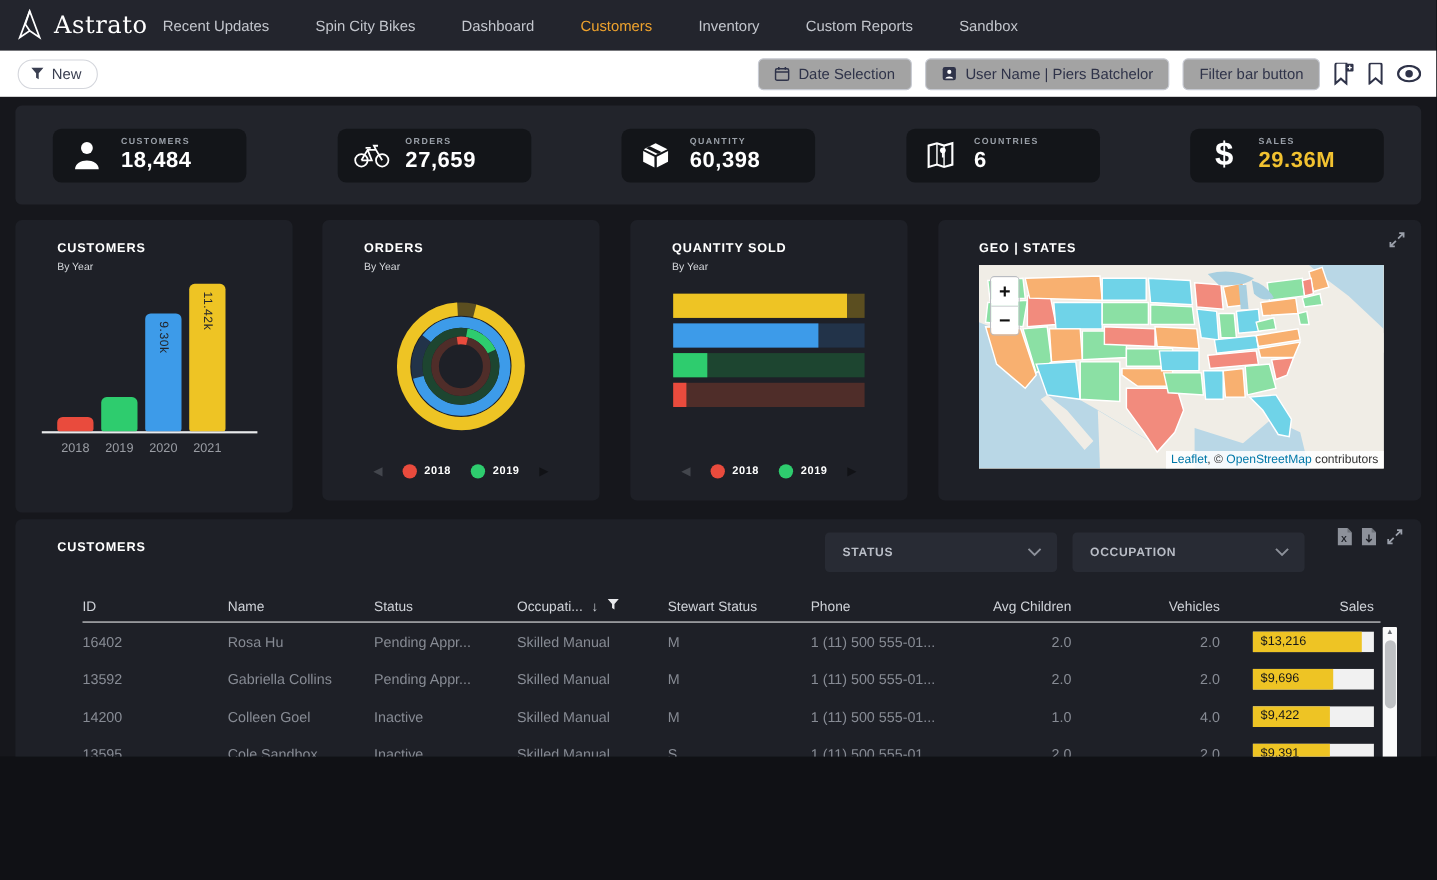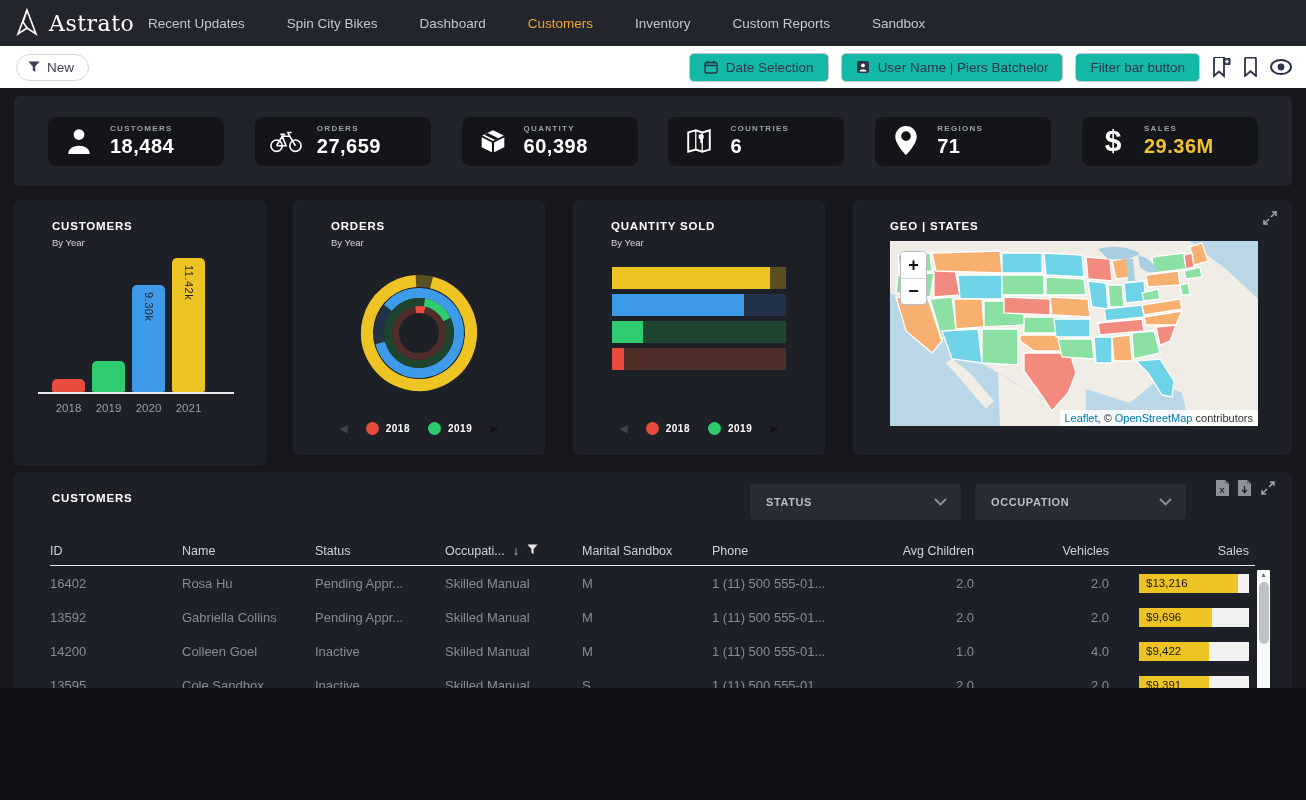--- a/index.html
+++ b/index.html
@@ -16,21 +16,21 @@
   .nav-item { color:#c3c6cd; font-size:13.5px; cursor:pointer; }
   .nav-item.active { color:#efa32d; }
 
   
   .toolbar { position:absolute; left:0; top:46px; width:1306px; height:42px; background:#ffffff;
              display:flex; align-items:center; }
   .chip-new { display:flex; align-items:center; gap:7px; margin-left:16px; height:27px; padding:0 14px 0 11px;
               border:1px solid #d4d6dc; border-radius:14px; color:#3a3f51; font-size:13.5px; }
   .toolbar-right { position:absolute; right:14px; display:flex; align-items:center; gap:12px; }
   .tb-btn { display:flex; align-items:center; gap:8px; height:29px; padding:0 14px; border:1px solid #c7cad2;
-            border-radius:5px; color:#2f3349; font-size:13.5px; background:#14b8a6; }
+            border-radius:5px; color:#2f3349; font-size:13.5px; background:#a3a3a3; }
   .tb-icon { display:flex; align-items:center; color:#2f3349; }
 
   
   .kpi-strip { position:absolute; left:14px; top:96px; width:1278px; height:90px; background:#22242b;
                border-radius:6px; display:flex; align-items:center; justify-content:space-between; padding:0 34px; }
   .kpi-card { width:176px; height:49px; background:#131519; border-radius:8px; display:flex; align-items:center; padding:0 14px; gap:14px; }
   .kpi-icon { width:34px; display:flex; justify-content:center; color:#fff; }
   .kpi-label { font-size:8px; font-weight:bold; letter-spacing:1.3px; color:#9aa0a8; margin-bottom:2px; }
   .kpi-value { font-size:20px; font-weight:bold; color:#fff; letter-spacing:0.5px; }
   .kpi-value.accent { color:#f2c230; }
@@ -87,21 +87,21 @@
 
   
   #panel-table { left:14px; top:472px; width:1278px; height:306px; padding:20px 0 0 38px; }
   .filters { position:absolute; top:12px; left:736px; display:flex; gap:14px; }
   .filter-dd { width:211px; height:36px; background:#282b34; border-radius:4px; display:flex; align-items:center;
                justify-content:space-between; padding:0 14px 0 16px; cursor:pointer; }
   .filter-dd span { font-size:11px; font-weight:bold; letter-spacing:0.6px; color:#b9bdc6; }
   .panel-tools { position:absolute; right:16px; top:8px; display:flex; gap:9px; color:#8d919a; align-items:center; }
 
   .tbl { position:absolute; left:36px; top:64px; width:1205px; }
-  .trow { display:grid; grid-template-columns:132px 133px 130px 137px 130px 150px 1fr 135px 140px; align-items:center; }
+  .trow { display:grid; grid-template-columns:132px 133px 130px 137px 130px 150px 1fr 135px 140px; align-items:center;margin-left:25px; }
   .trow > div { font-size:13px; color:#878b94; padding-right:6px; white-space:nowrap; overflow:hidden; }
   .thead { height:30px; border-bottom:1px solid #e7e8ea; }
   .thead > div { color:#cfd2d8; font-size:12.5px; }
   .num { text-align:right; }
   .occ-head { display:flex; gap:8px; }
   .sort-arrow { color:#cfd2d8; font-size:12px; }
   .tbody-row { height:34px; }
   .sales-cell { display:flex; justify-content:flex-end; }
   .sales-bar { position:relative; width:110px; height:19px; background:#f1f1f1; }
   .sales-fill { position:absolute; left:0; top:0; height:100%; background:#eec424; }
@@ -241,31 +241,20 @@
         <svg width="28" height="28" viewBox="0 0 26 26" fill="none" stroke="#fff" stroke-width="1.8">
           <path d="M3 5 L10 3 L16 5 L23 3 V21 L16 23 L10 21 L3 23 Z"></path>
           <path d="M10 3 V21 M16 5 V23" stroke-width="1.2"></path>
           <circle cx="15" cy="9" r="2.4" fill="#fff" stroke="none"></circle>
             <path d="M15 11 L15 15" stroke-width="1.6"></path>
         </svg>
       </span>
       <span>
           <div class="kpi-label">COUNTRIES</div>
       <div class="kpi-value">6</div>
-        </span>
-    </div>
-    <div class="kpi-card">
-      <span class="kpi-icon">
-        <svg width="22" height="30" viewBox="0 0 20 28" fill="#fff">
-          <path d="M10 0 C4.5 0 0 4.5 0 10 C0 17 10 27 10 27 C10 27 20 17 20 10 C20 4.5 15.5 0 10 0 Z M10 14 A4.5 4.5 0 1 1 10 5 A4.5 4.5 0 0 1 10 14 Z"></path>
-        </svg>
-      </span>
-      <span>
-          <div class="kpi-label">REGIONS</div>
-      <div class="kpi-value">71</div>
         </span>
     </div>
     <div class="kpi-card">
       <span class="kpi-icon" style="font-size:30px;font-weight:bold;color:#fff;">$</span>
       <span>
           <div class="kpi-label">SALES</div>
       <div class="kpi-value accent">29.36M</div>
         </span>
     </div>
   </div>
@@ -472,21 +461,21 @@
         <div>ID</div>
         <div>Name</div>
         <div>Status</div>
         <div class="occ-head">
           <span>Occupati...</span>
           <span class="sort-arrow">↓</span>
           <svg width="11" height="11" viewBox="0 0 12 12" fill="#e8e9ec">
               <path d="M0.5 0.5 H11.5 L7.2 5.5 V11 L4.8 9.6 V5.5 Z"></path>
             </svg>
         </div>
-        <div>Marital Sandbox</div>
+        <div>Stewart Status</div>
         <div>Phone</div>
         <div class="num">Avg Children</div>
         <div class="num">Vehicles</div>
         <div class="num">Sales</div>
       </div>
 
       <div class="trow tbody-row">
         <div>16402</div>
         <div>Rosa Hu</div>
         <div>Pending Appr...</div>

